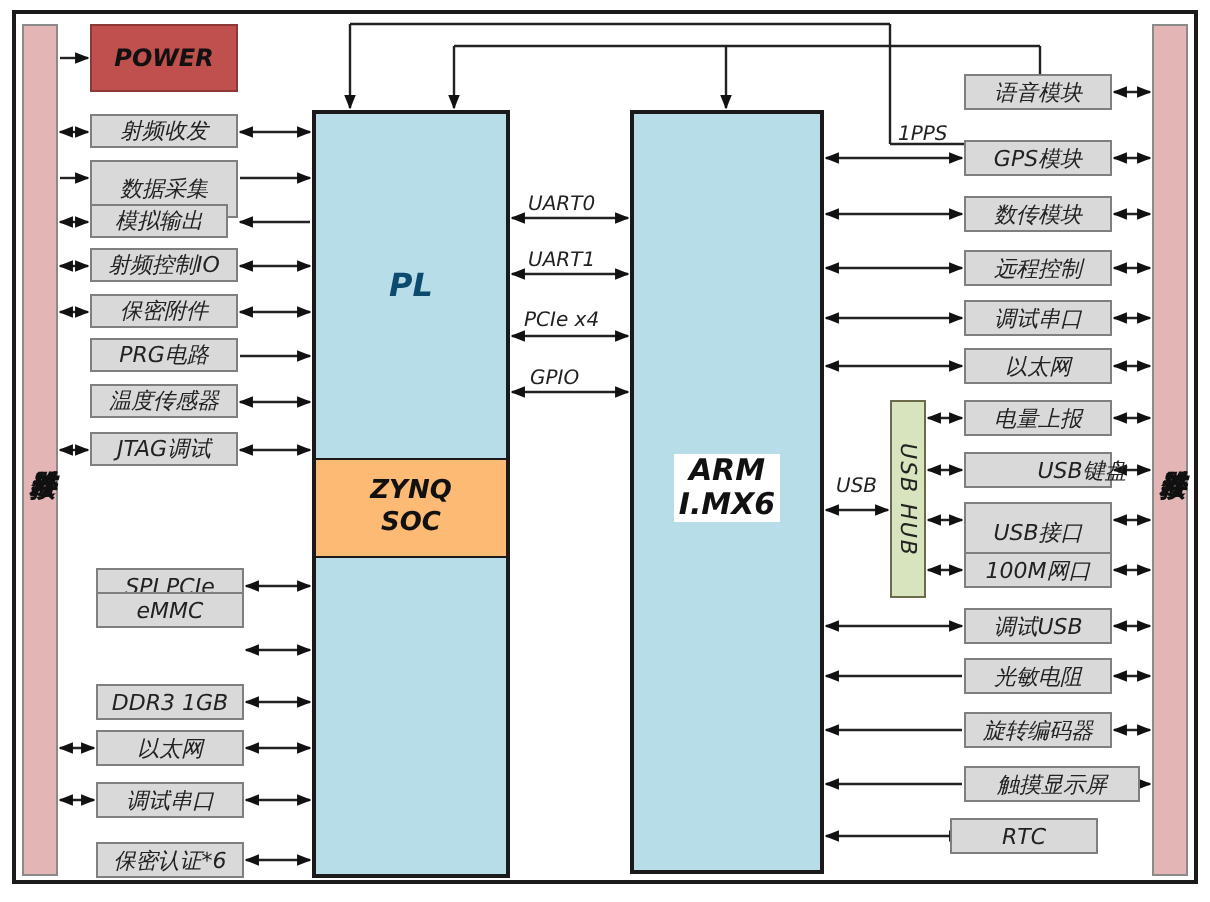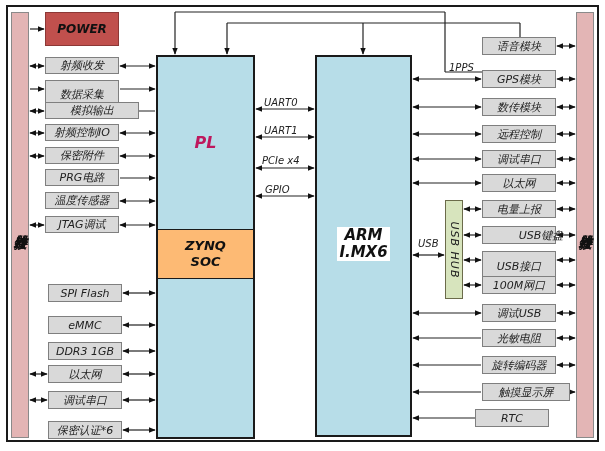--- a/index.html
+++ b/index.html
@@ -2,21 +2,21 @@
 <html><head>
 <meta charset="utf-8">
 <style>
   html, body { margin:0; padding:0; background:#fff; }
   body { width:605px; height:451px; position:relative; overflow:hidden; font-family:"DejaVu Sans", sans-serif; }
   #frame { position:absolute; left:6px; top:5px; width:593px; height:437px; border:2px solid #1a1a1a; box-sizing:border-box; background:#fff; }
   .abs { position:absolute; box-sizing:border-box;font-style:italic; }
   .conn { background:#e3b5b5; border:1px solid #8a8a8a; }
   .conn-label { position:absolute; left:0; right:0; top:50%; transform:translateY(-50%); text-align:center; font-weight:bold; font-size:13px; line-height:16px; color:#111; writing-mode:vertical-rl; text-orientation:upright; margin:0 auto; }
   .chip { background:#b7dde8; border:2px solid #1a1a1a; }
-  .chip-label { position:absolute; left:0; right:0; text-align:center; font-weight:bold; font-size:16px; color:#be185d; }
+  .chip-label { position:absolute; left:0; right:0; text-align:center; font-weight:bold; font-size:16px; color:#0c4a6e; }
   .module { background:#d9d9d9; border:1px solid #7f7f7f; font-size:11px; color:#222; display:flex; align-items:center; justify-content:center; white-space:nowrap; }
   .power { background:#c0504d; border:1px solid #8c3836; color:#111; font-weight:bold; font-size:12px; display:flex; align-items:center; justify-content:center; }
   .hub { background:#d7e4bd; border:1px solid #6b6b4a; }
   .hub-label { position:absolute; left:50%; top:50%; transform:translate(-50%,-50%) rotate(90deg); font-size:11px; color:#222; white-space:nowrap; letter-spacing:1px; }
   .bus-label { font-size:10px; color:#222; white-space:nowrap; }
   .zynq-mid { background:#fdba74; border-top:1px solid #1a1a1a; border-bottom:1px solid #1a1a1a; display:flex; flex-direction:column; align-items:center; justify-content:center; font-weight:bold; font-size:13px; line-height:16px; color:#111; }
   svg#wires { position:absolute; left:0; top:0; }
   .arm-label { background:#fff; padding:0 2px; font-weight:bold; font-size:15px; line-height:17px; text-align:center; color:#111; }
 </style>
 </head>
@@ -138,42 +138,42 @@
 <div class="abs bus-label" style="left:265px;top:184px;">GPIO</div>
 <div class="abs bus-label" style="left:449px;top:62px;">1PPS</div>
 
 <div id="modules">
     <div class="abs module" style="left: 45px; top: 57px; width: 74px; height: 17px;">
       <span>射频收发</span>
     </div>
     <div class="abs module" style="left: 45px; top: 80px; width: 74px; height: 29px;">
       <span>数据采集</span>
     </div>
-    <div class="abs module" style="left: 45px; top: 102px; width: 94px; height: 17px;">
+    <div class="abs module" style="left: 45px; top: 102px; width: 69px; height: 17px;">
       <span>模拟输出</span>
     </div>
     <div class="abs module" style="left: 45px; top: 124px; width: 74px; height: 17px;">
       <span>射频控制IO</span>
     </div>
     <div class="abs module" style="left: 45px; top: 147px; width: 74px; height: 17px;">
       <span>保密附件</span>
     </div>
     <div class="abs module" style="left: 45px; top: 169px; width: 74px; height: 17px;">
       <span>PRG电路</span>
     </div>
     <div class="abs module" style="left: 45px; top: 192px; width: 74px; height: 17px;">
       <span>温度传感器</span>
     </div>
     <div class="abs module" style="left: 45px; top: 216px; width: 74px; height: 17px;">
       <span>JTAG调试</span>
     </div>
     <div class="abs module" style="left: 48px; top: 284px; width: 74px; height: 18px;">
-      <span>SPI Flash</span>
-    </div>
-    <div class="abs module" style="left: 48px; top: 316px; width: 74px; height: 18px; justify-content: center;">
+      <span>SPI PCIe</span>
+    </div>
+    <div class="abs module" style="left: 48px; top: 296px; width: 74px; height: 18px; justify-content: center;">
       <span>eMMC</span>
     </div>
     <div class="abs module" style="left: 48px; top: 342px; width: 74px; height: 18px;">
       <span>DDR3  1GB</span>
     </div>
     <div class="abs module" style="left: 48px; top: 365px; width: 74px; height: 18px;">
       <span>以太网</span>
     </div>
     <div class="abs module" style="left: 48px; top: 391px; width: 74px; height: 18px;">
       <span>调试串口</span>

